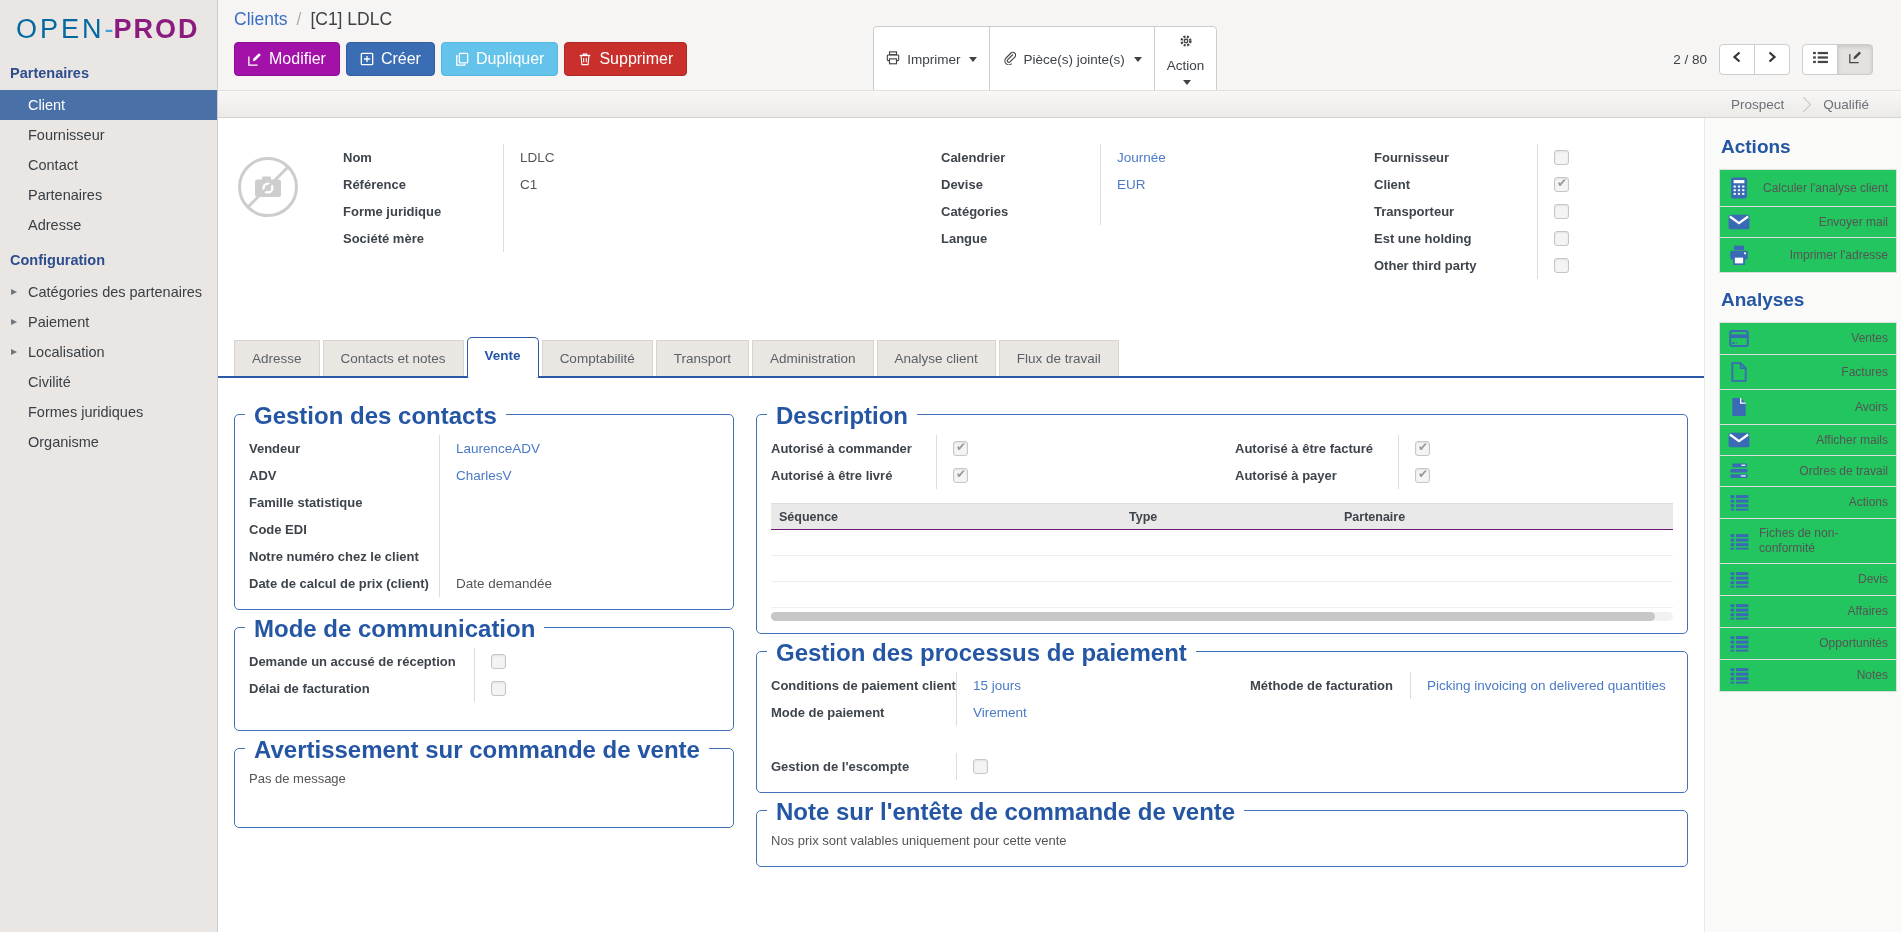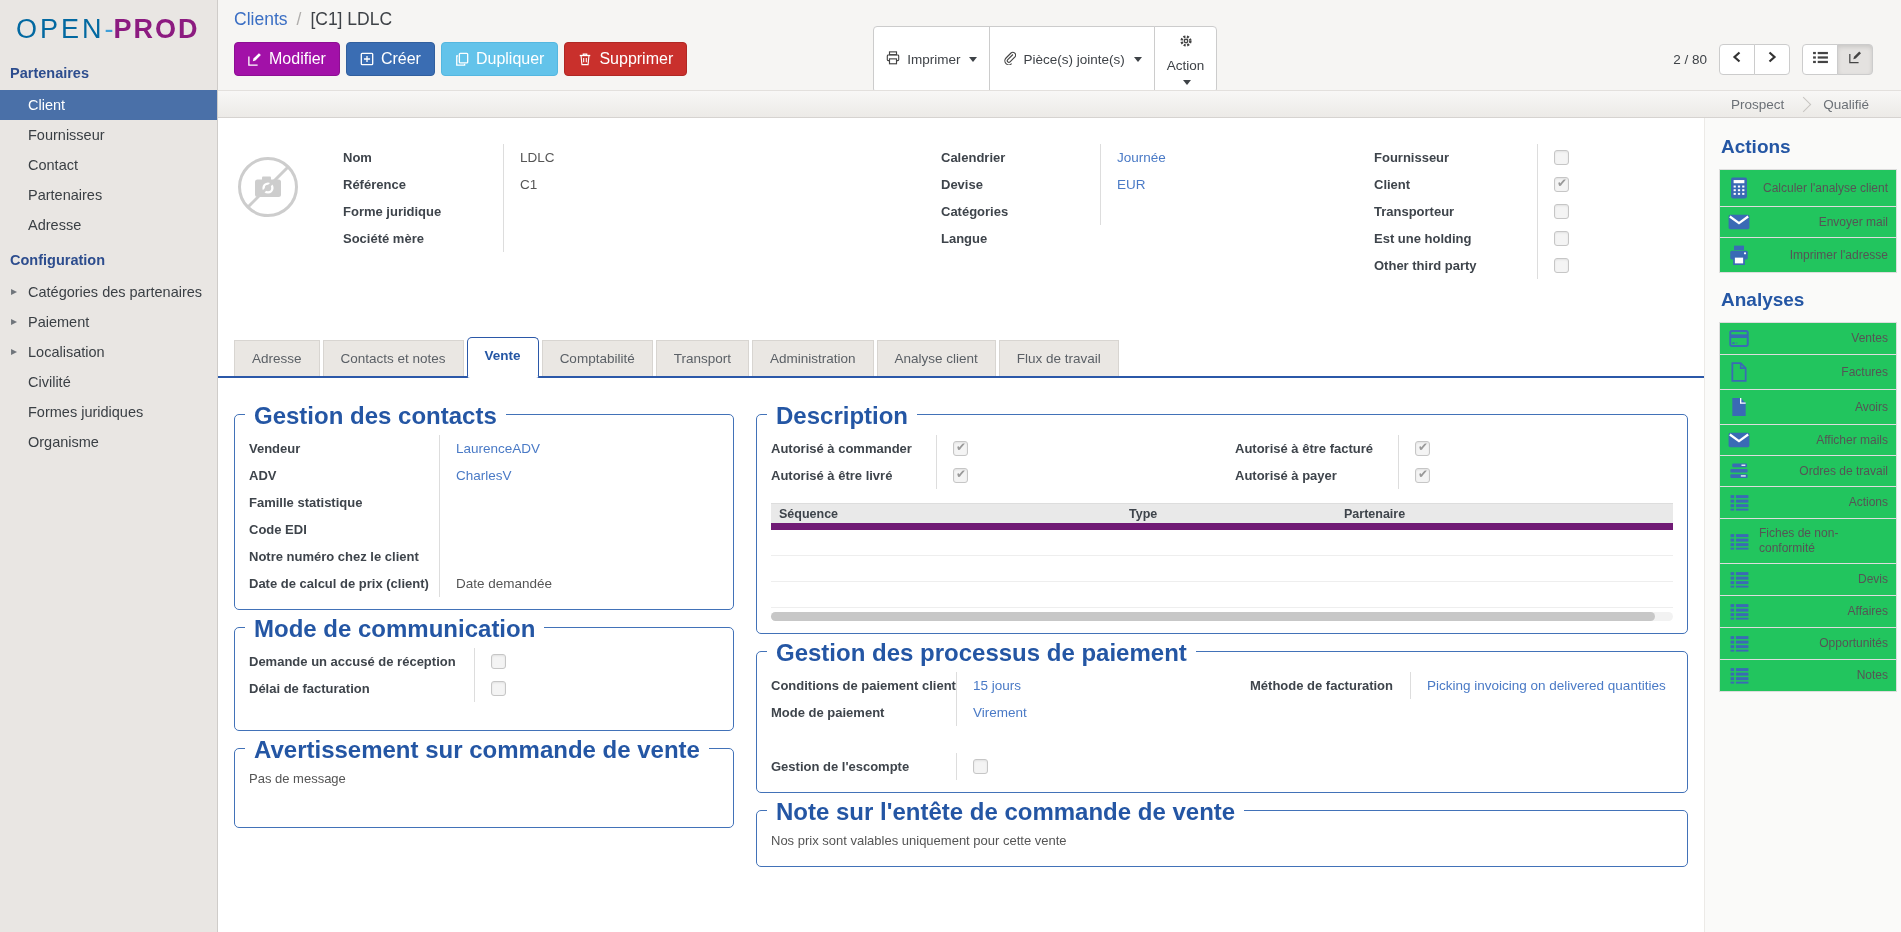--- a/index.html
+++ b/index.html
@@ -81,21 +81,21 @@
   .g-livraison { grid-template-columns:205px 1fr; }
   .g-comm { grid-template-columns:225px 1fr; }
   .g-desc { grid-template-columns:165px 299px 163px 1fr; }
   .g-paie { grid-template-columns:185px 294px 160px 1fr; }
   .cbcell { padding-left:16px; border-left:1px solid #ddd; height:100%; display:flex; align-items:center; }
   .spacer-row { height:14px; grid-column:1 / -1; }
   .msg { font-size:13px; color:#555; padding:2px 0 6px 0; }
 
   
   .dtable { margin-top:14px; }
-  .dt-head { display:grid; grid-template-columns:350px 215px 1fr; background:#e9e9e9; border-top:1px solid #ddd; border-bottom:7px solid #701a75; height:27px; align-items:center; }
+  .dt-head { display:grid; grid-template-columns:350px 215px 1fr; background:#e9e9e9; border-top:1px solid #ddd; border-bottom:1px solid #701a75; height:27px; align-items:center; }
   .dt-head .hcell { font-size:12.5px; font-weight:bold; color:#3e444b; padding-left:8px; }
   .dt-row { height:26px; border-bottom:1px solid #eee; }
   .hscroll { margin-top:4px; height:9px; background:#f2f2f2; border-radius:5px; }
   .hthumb { width:98%; height:9px; background:#c7c7c7; border-radius:5px; cursor:pointer; }
 
   
   .right-panel { width:197px; flex:none; background:#fafaf9; border-left:1px solid #eceae7; padding:2px 4px 0 14px; overflow:hidden; }
   .panel-title { font-size:19px; font-weight:bold; color:#2456a4; margin:16px 0 12px 2px; }
   .panel-list { }
   .panel-item { background:#22c55e; border:1px solid #ddd; margin-top:-1px; padding:7px 8px; display:flex; align-items:center; gap:9px; font-size:12px; color:#555; cursor:pointer;justify-content:space-between; }

